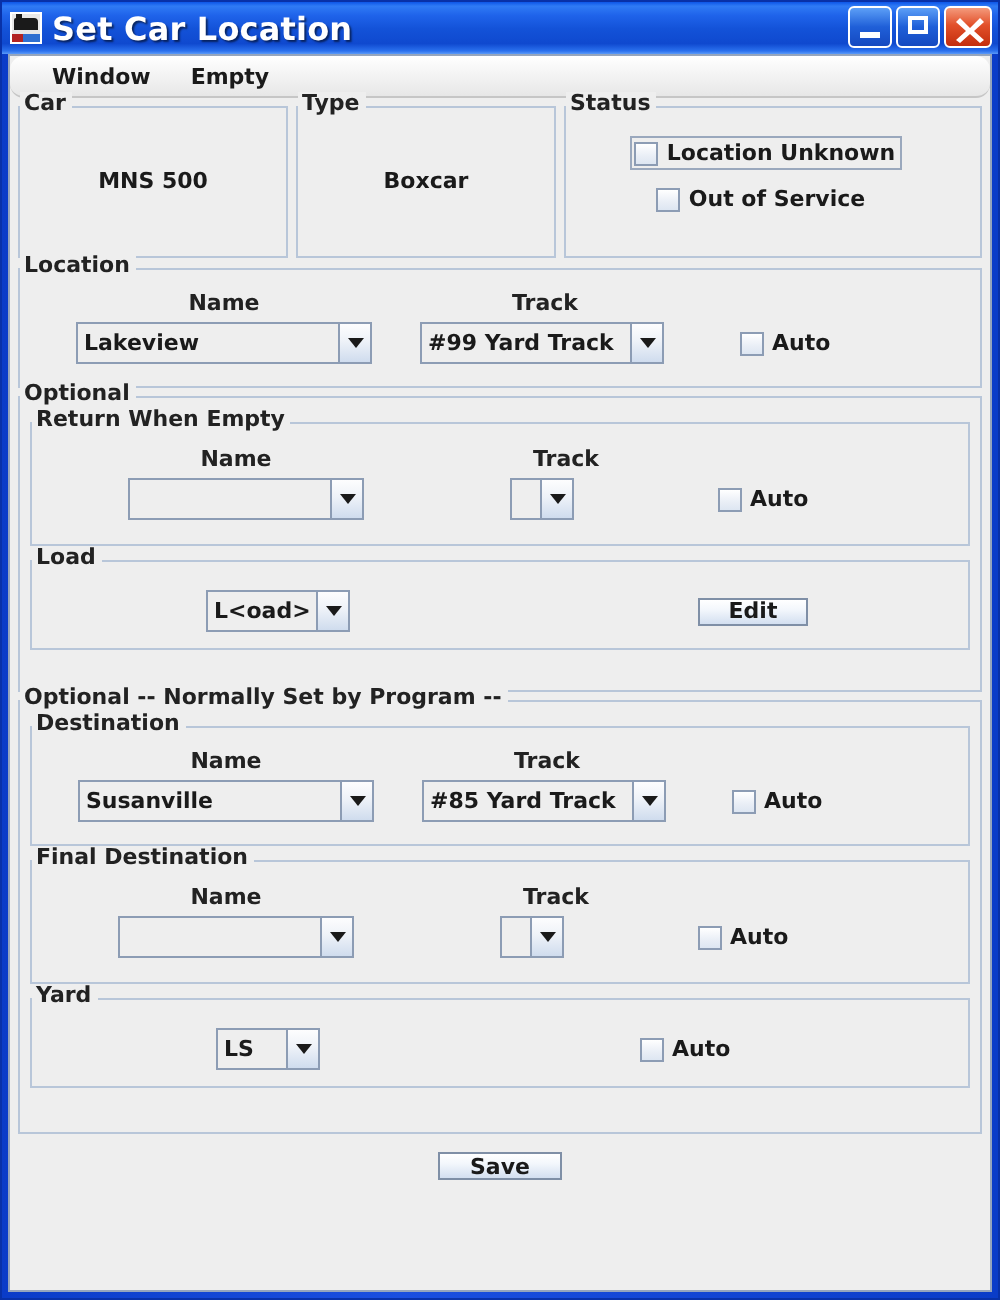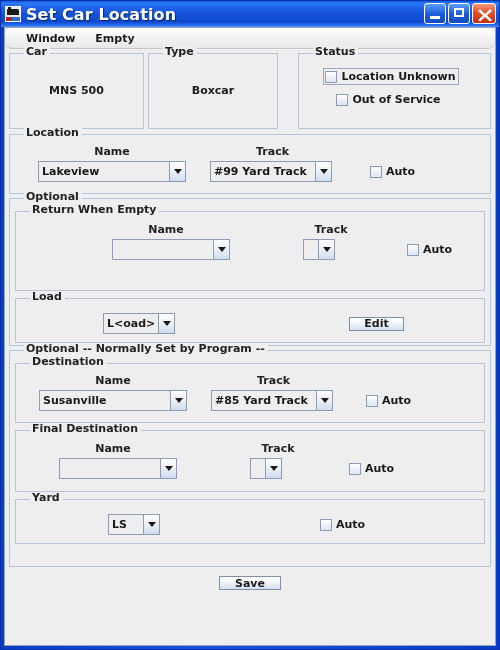--- a/index.html
+++ b/index.html
@@ -135,21 +135,21 @@
   
   .group {
     position: relative;
     border: 1px solid #b8c6d9;
     box-sizing: border-box;
     background: transparent;
     margin-bottom: 4px;
   }
   .group > .glabel {
     position: absolute;
-    top: -8px; left: 14px;
+    top: -8px; left: 0;
     background: #eeeeee;
     padding: 0 3px 0 2px;
     font-size: 11px;
     font-weight: bold;
     color: #222222;
     white-space: nowrap;
     line-height: 12px;
     font-family: "DejaVu Sans", sans-serif;
   }
 
@@ -277,21 +277,21 @@
         <div class="group" style="width:135px; margin-bottom:0;">
           <div class="glabel">Car</div>
           <div class="valtext" style="margin-top:30px;">MNS 500</div>
         </div>
 
         <div class="group" style="width:130px; margin-bottom:0;">
           <div class="glabel">Type</div>
           <div class="valtext" style="margin-top:30px;">Boxcar</div>
         </div>
 
-        <div class="group" style="flex:1 1 auto; margin-bottom:0;margin-left:16px;">
+        <div class="group" style="flex:1 1 auto; margin-bottom:0;">
           <div class="glabel">Status</div>
           <div style="margin-top:15px; display:flex; justify-content:center; padding-right:6px;">
             <div class="check focused">
               <span class="box"></span>
               <span>Location Unknown</span>
             </div>
           </div>
           <div style="margin-top:9px; display:flex; justify-content:center; padding-right:12px;">
             <div class="check">
               <span class="box"></span>
@@ -325,21 +325,21 @@
           <div class="check" style="margin-left:38px;">
             <span class="box"></span>
             <span>Auto</span>
           </div>
         </div>
       </div>
 
       <div class="group" style="height:148px; padding:0 5px;">
         <div class="glabel">Optional</div>
 
-        <div class="group" style="height:80px; margin-top:12px;padding-left:48px;">
+        <div class="group" style="height:62px; margin-top:12px;">
           <div class="glabel">Return When Empty</div>
 
           <div class="row" style="margin-top:11px;">
             <div class="collabel" style="width:160px; margin-left:22px;">Name</div>
             <div class="collabel" style="width:60px; margin-left:55px;">Track</div>
           </div>
 
           <div class="row" style="margin-top:3px;">
             <div class="combo" style="width:118px; margin-left:48px;">
               <div class="field"></div>

